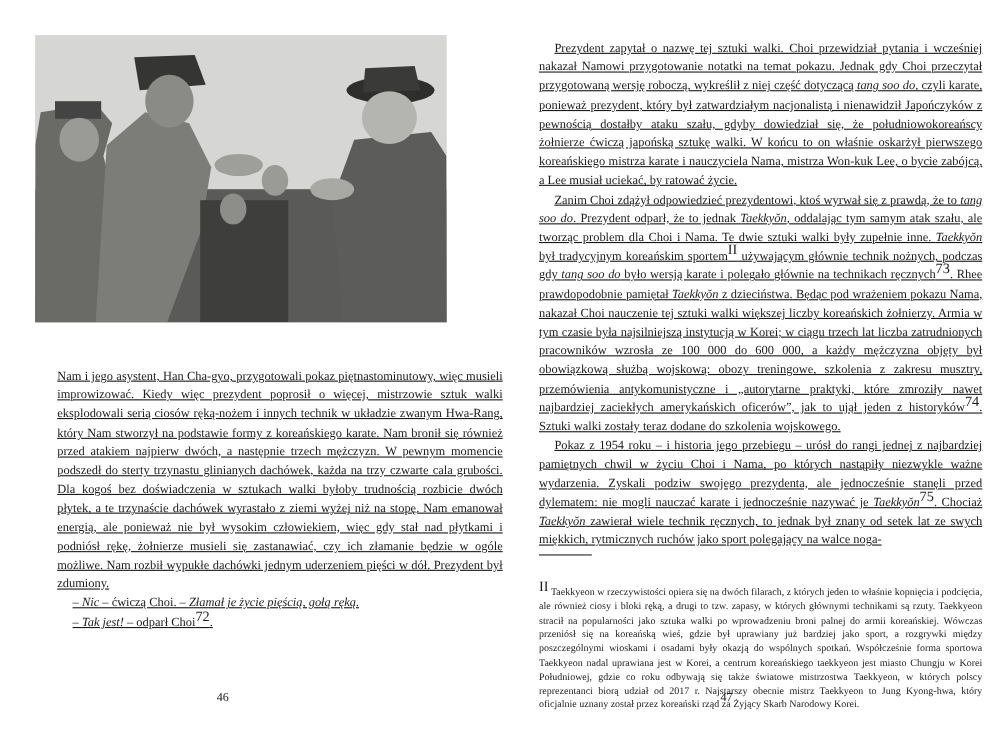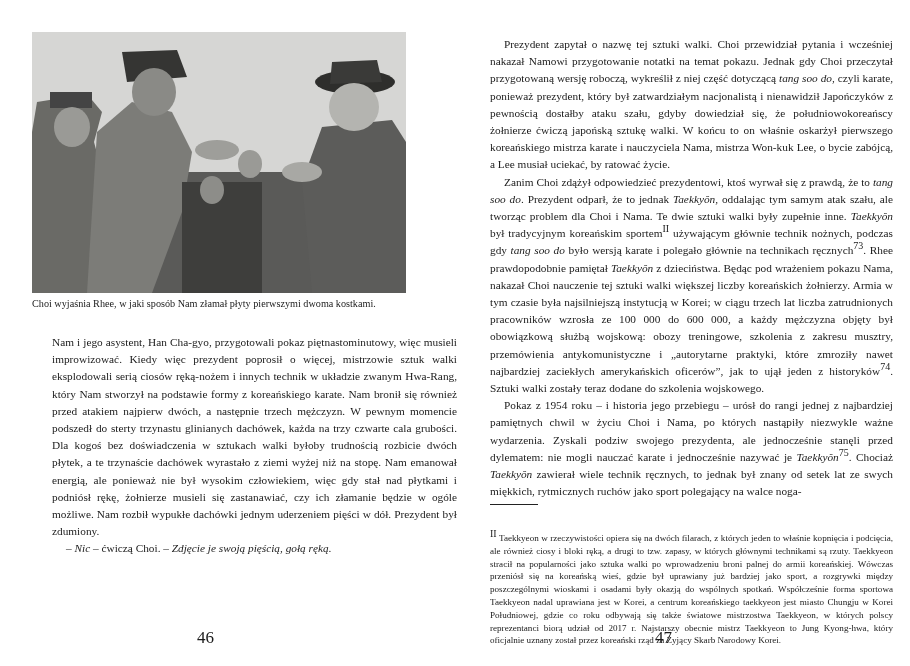--- a/index.html
+++ b/index.html
@@ -13,32 +13,32 @@
            background: linear-gradient(180deg, #d8d8d8 0%, #cfcfcf 40%, #8a8a8a 60%, #3a3a3a 100%);
            overflow: hidden; }
   .photo svg { width: 100%; height: 100%; display: block; }
 
   .caption { position: absolute; left: 32px; top: 296px; width: 400px;
              font-size: 10.2px; line-height: 15px; color: #1a1a1a; }
 
   .text { position: absolute; font-size: 11.3px; line-height: 17.2px; text-align: justify; }
   #left-text { left: 32px; top: 334px; width: 405px; margin-left: 20px; }
   #right-text { left: 35px; top: 36px; width: 403px; }
-  .text p { margin: 0; text-indent: 0; }
+  .text p { margin: 0; text-indent: 0; text-decoration: underline; }
   .text p.ind { text-indent: 14px; }
   .text p.noind { text-indent: 0; }
 
   .footnote-rule { position: absolute; left: 35px; top: 504px; width: 48px; border-top: 1px solid #222; }
   .footnote { position: absolute; left: 35px; top: 532px; width: 403px;
               font-size: 9.1px; line-height: 12.8px; text-align: justify; }
 
-  .pagenum { position: absolute; top: 628px; font-size: 17px; font-family: Liberation Serif, serif; }
+  .pagenum { position: absolute; top: 628px; font-size: 11px; font-family: Liberation Serif, serif; }
   #left-num { left: 197px; }
   #right-num { left: 200px; }
-  sup { font-size: 10px; line-height: 0; }
+  sup { font-size: 13px; line-height: 0; }
   em { font-style: italic; }
 </style>
 </head>
 <body>
 
 <div class="page" id="left-page">
   <div class="photo">
     <svg viewBox="0 0 374 261" preserveAspectRatio="none">
       <rect x="0" y="0" width="374" height="261" fill="#d6d6d4"></rect>
       <rect x="0" y="140" width="374" height="121" fill="#5a5a58"></rect>
@@ -58,26 +58,26 @@
       <path d="M290 95 L360 88 L374 110 L374 261 L280 261 L270 150 Z" fill="#5c5c5a"></path>
       <ellipse cx="323" cy="50" rx="40" ry="12" fill="#2e2e2c"></ellipse>
       <path d="M300 30 L345 28 L350 50 L298 52 Z" fill="#3a3a38"></path>
       <ellipse cx="322" cy="75" rx="25" ry="24" fill="#b4b4b0"></ellipse>
       <ellipse cx="270" cy="140" rx="20" ry="10" fill="#a8a8a4"></ellipse>
       <ellipse cx="185" cy="118" rx="22" ry="10" fill="#9e9e9a"></ellipse>
     </svg>
   </div>
 
   <div class="caption">
-    <div>Choi wyjaśnia Rhee, w jaki sposób Nam złamał płyty pierwszymi dwoma kostkami.</div>
   </div>
 
   <div class="text" id="left-text">
     <p class="noind">Nam i jego asystent, Han Cha-gyo, przygotowali pokaz piętnastominutowy, więc musieli improwizować. Kiedy więc prezydent poprosił o więcej, mistrzowie sztuk walki eksplodowali serią ciosów ręką-nożem i innych technik w układzie zwanym Hwa-Rang, który Nam stworzył na podstawie formy z koreańskiego karate. Nam bronił się również przed atakiem najpierw dwóch, a następnie trzech mężczyzn. W pewnym momencie podszedł do sterty trzynastu glinianych dachówek, każda na trzy czwarte cala grubości. Dla kogoś bez doświadczenia w sztukach walki byłoby trudnością rozbicie dwóch płytek, a te trzynaście dachówek wyrastało z ziemi wyżej niż na stopę. Nam emanował energią, ale ponieważ nie był wysokim człowiekiem, więc gdy stał nad płytkami i podniósł rękę, żołnierze musieli się zastanawiać, czy ich złamanie będzie w ogóle możliwe. Nam rozbił wypukłe dachówki jednym uderzeniem pięści w dół. Prezydent był zdumiony.</p>
-    <p class="ind"><span>– </span><em>Nic</em><span> – ćwiczą Choi. – </span><em>Zdjęcie je swoją pięścią, gołą ręką.</em></p>
+    <p class="ind"><span>– </span><em>Nic</em><span> – ćwiczą Choi. – </span><em>Złamał je życie pięścią, gołą ręką.</em></p>
+    <p class="ind"><span>– </span><em>Tak jest!</em><span> – odparł Choi</span><sup>72</sup><span>.</span></p>
   </div>
 
   <div class="pagenum" id="left-num">46</div>
 </div>
 
 <div class="page" id="right-page">
   <div class="text" id="right-text">
     <p class="ind"><span>Prezydent zapytał o nazwę tej sztuki walki. Choi przewidział pytania i wcześniej nakazał Namowi przygotowanie notatki na temat pokazu. Jednak gdy Choi przeczytał przygotowaną wersję roboczą, wykreślił z niej część dotyczącą </span><em>tang soo do</em><span>, czyli karate, ponieważ prezydent, który był zatwardziałym nacjonalistą i nienawidził Japończyków z pewnością dostałby ataku szału, gdyby dowiedział się, że południowokoreańscy żołnierze ćwiczą japońską sztukę walki. W końcu to on właśnie oskarżył pierwszego koreańskiego mistrza karate i nauczyciela Nama, mistrza Won-kuk Lee, o bycie zabójcą, a Lee musiał uciekać, by ratować życie.</span></p>
     <p class="ind"><span>Zanim Choi zdążył odpowiedzieć prezydentowi, ktoś wyrwał się z prawdą, że to </span><em>tang soo do</em><span>. Prezydent odparł, że to jednak </span><em>Taekkyŏn</em><span>, oddalając tym samym atak szału, ale tworząc problem dla Choi i Nama. Te dwie sztuki walki były zupełnie inne. </span><em>Taekkyŏn</em><span> był tradycyjnym koreańskim sportem</span><sup>II</sup><span> używającym głównie technik nożnych, podczas gdy </span><em>tang soo do</em><span> było wersją karate i polegało głównie na technikach ręcznych</span><sup>73</sup><span>. Rhee prawdopodobnie pamiętał </span><em>Taekkyŏn</em><span> z dzieciństwa. Będąc pod wrażeniem pokazu Nama, nakazał Choi nauczenie tej sztuki walki większej liczby koreańskich żołnierzy. Armia w tym czasie była najsilniejszą instytucją w Korei; w ciągu trzech lat liczba zatrudnionych pracowników wzrosła ze 100 000 do 600 000, a każdy mężczyzna objęty był obowiązkową służbą wojskową: obozy treningowe, szkolenia z zakresu musztry, przemówienia antykomunistyczne i „autorytarne praktyki, które zmroziły nawet najbardziej zaciekłych amerykańskich oficerów”, jak to ujął jeden z historyków</span><sup>74</sup><span>. Sztuki walki zostały teraz dodane do szkolenia wojskowego.</span></p>
     <p class="ind"><span>Pokaz z 1954 roku – i historia jego przebiegu – urósł do rangi jednej z najbardziej pamiętnych chwil w życiu Choi i Nama, po których nastąpiły niezwykle ważne wydarzenia. Zyskali podziw swojego prezydenta, ale jednocześnie stanęli przed dylematem: nie mogli nauczać karate i jednocześnie nazywać je </span><em>Taekkyŏn</em><sup>75</sup><span>. Chociaż </span><em>Taekkyŏn</em><span> zawierał wiele technik ręcznych, to jednak był znany od setek lat ze swych miękkich, rytmicznych ruchów jako sport polegający na walce noga-</span></p>

